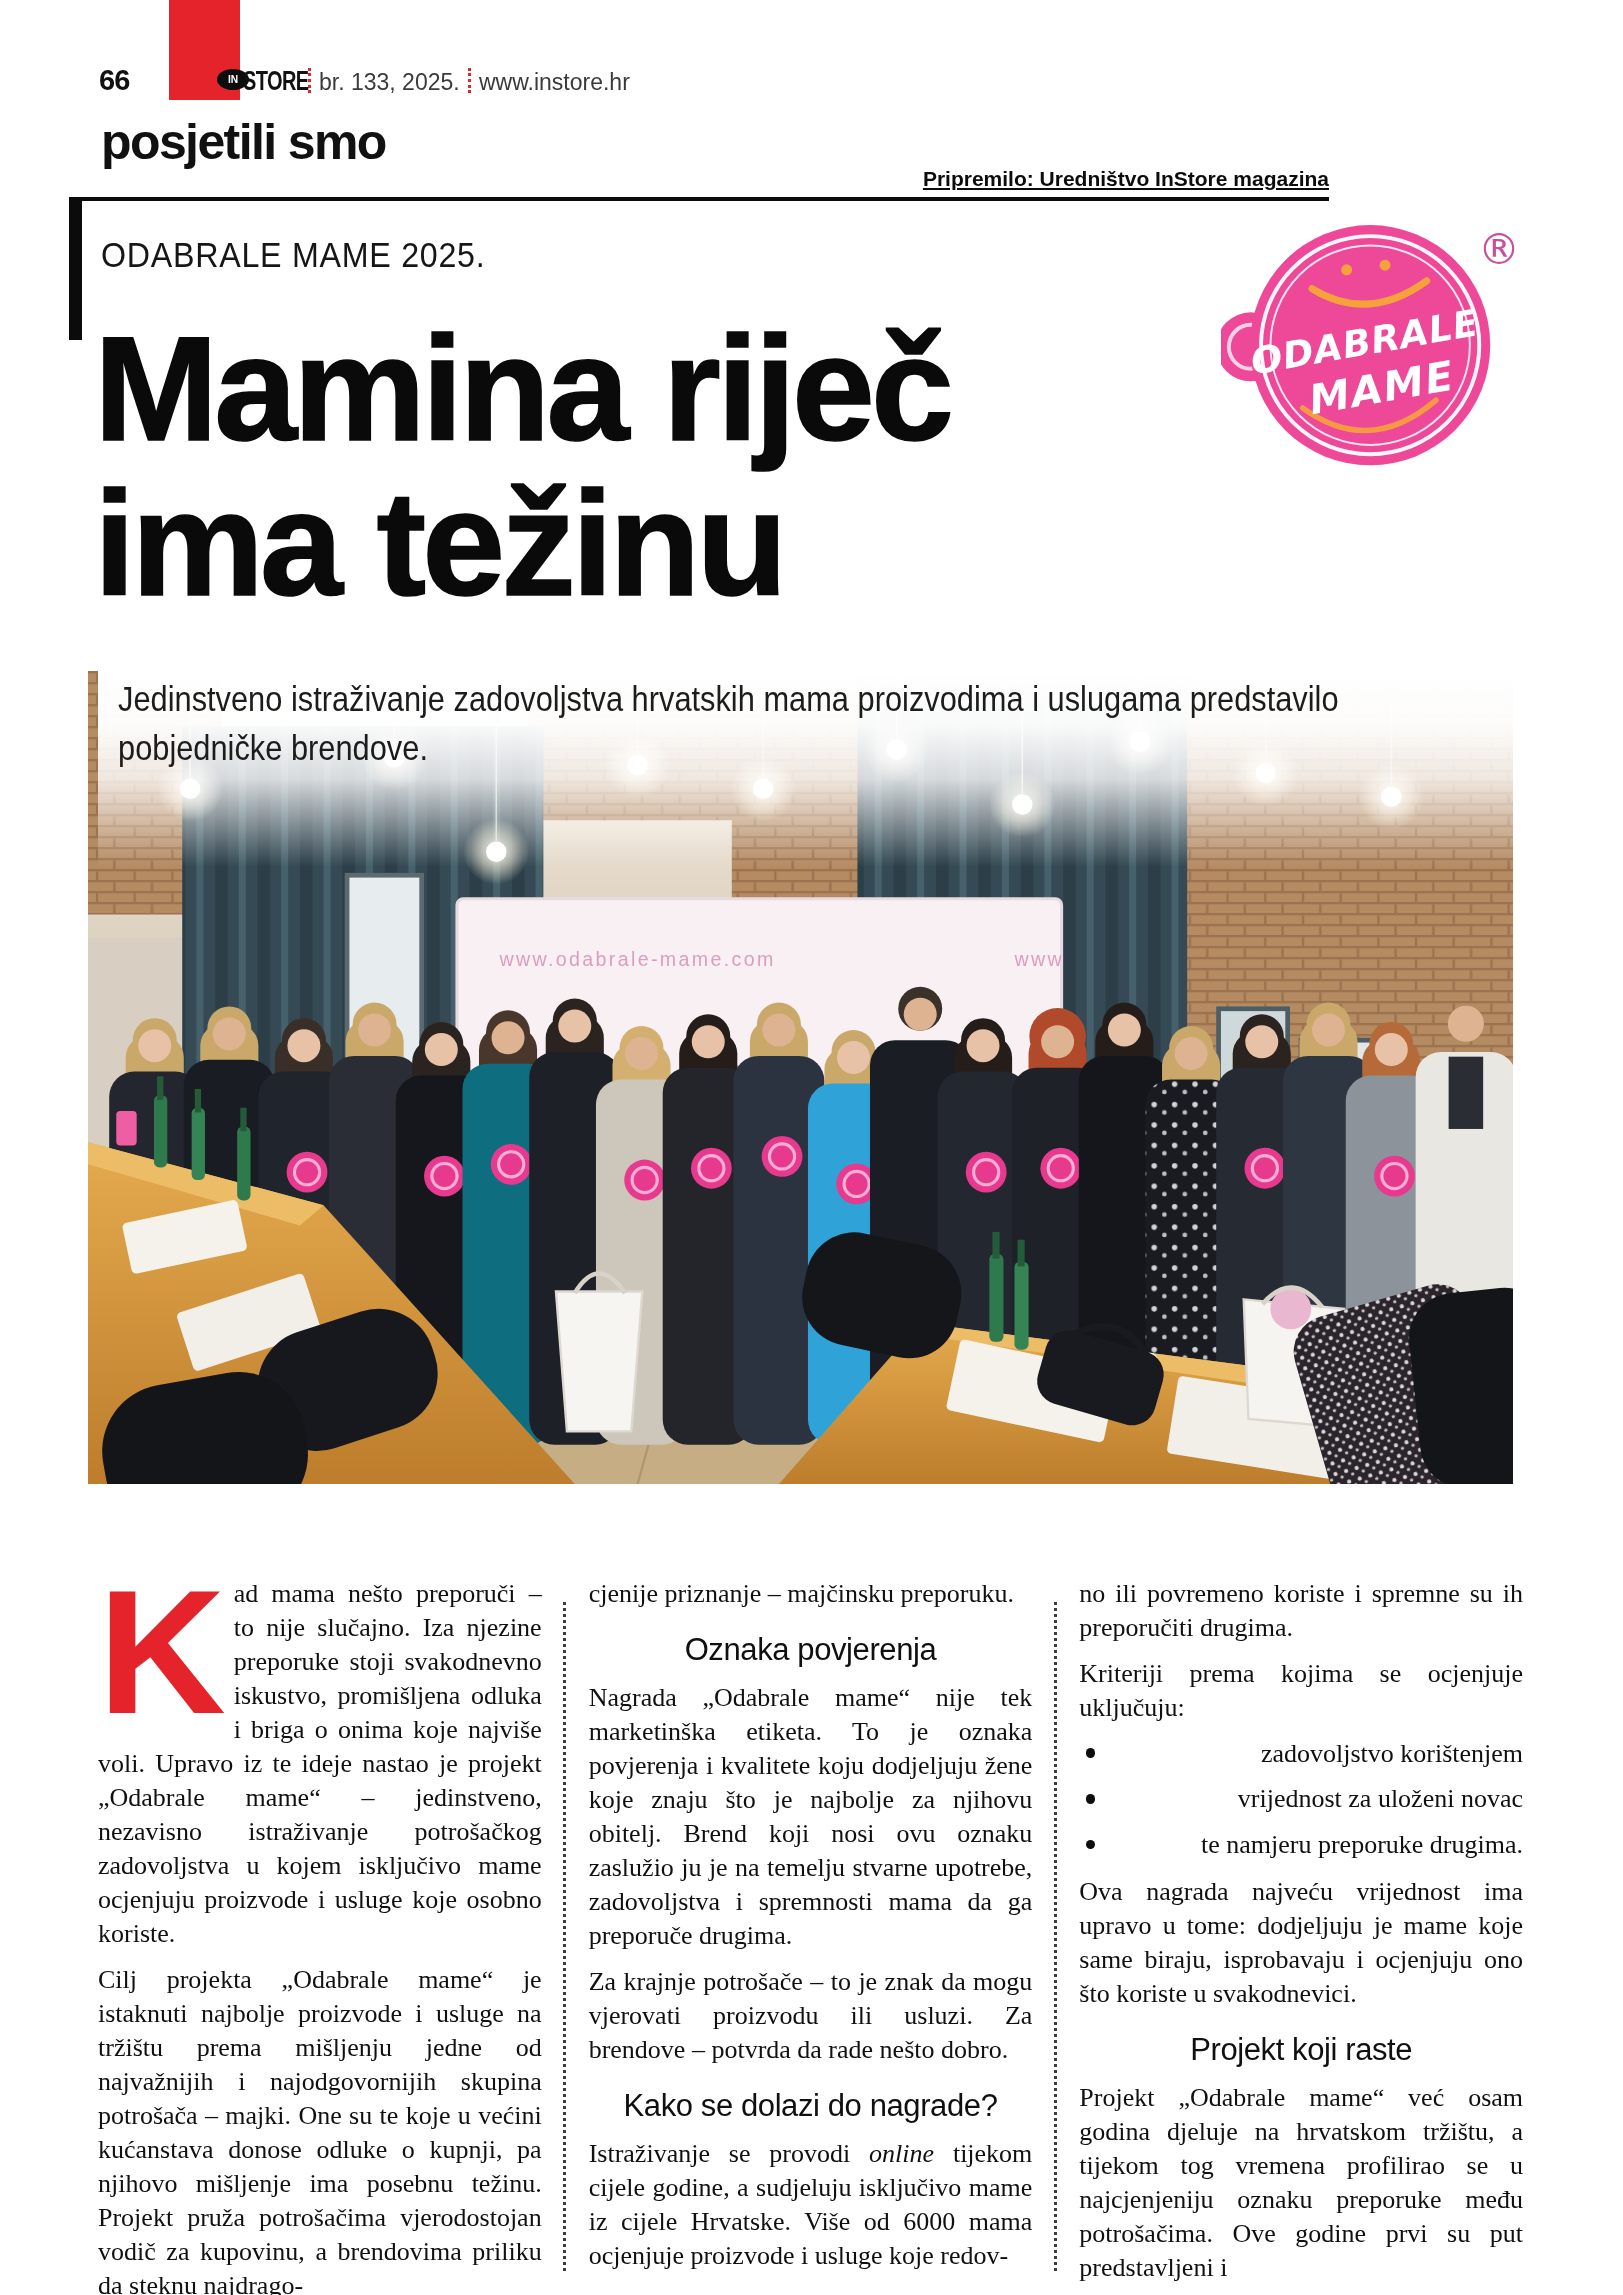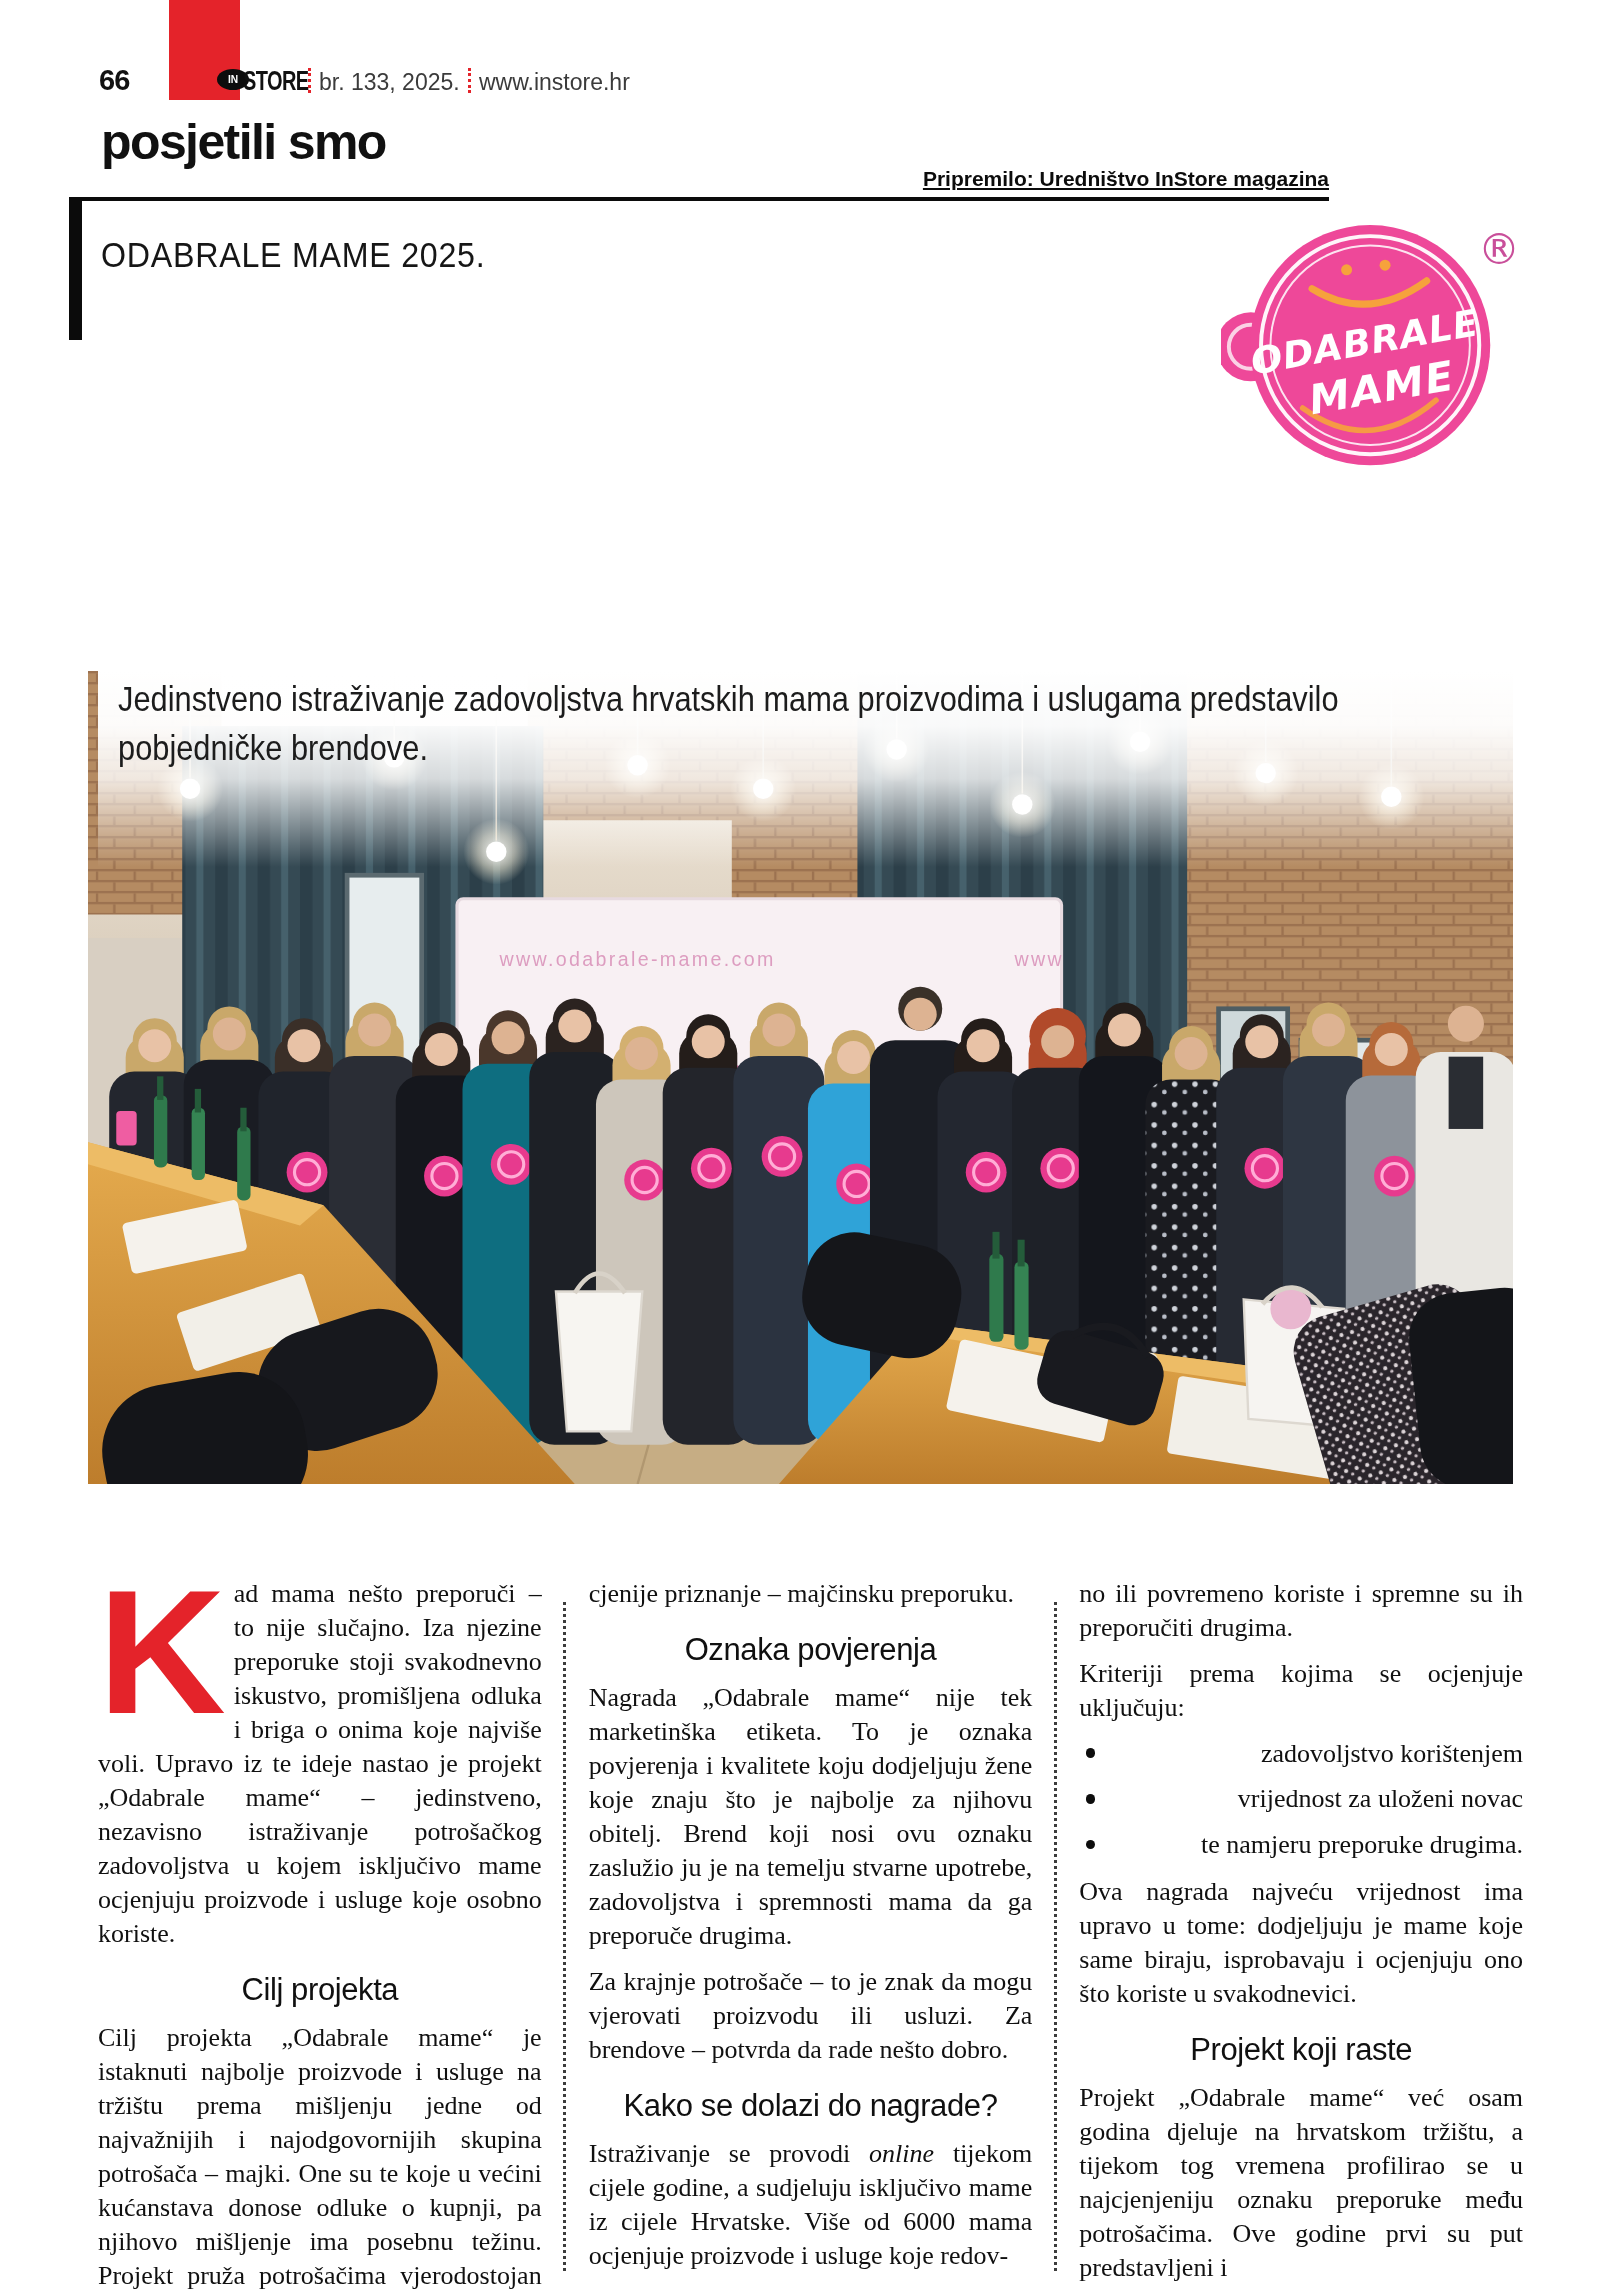--- a/index.html
+++ b/index.html
@@ -75,20 +75,24 @@
   <div class="hdr-meta" id="hdr-issue">br. 133, 2025.</div>
   <div class="hdr-sep" id="hdr-sep2"></div>
   <div class="hdr-meta" id="hdr-site">www.instore.hr</div>
 
   <div class="section-title">posjetili smo</div>
   <div class="credit">Pripremilo: Uredništvo InStore magazina</div>
   <div class="rule"></div>
   <div class="kick-bar"></div>
   <div class="kicker">ODABRALE MAME 2025.</div>
 
+  <div class="headline">
+    <div>Mamina riječ</div>
+    <div>ima težinu</div>
+  </div>
 
   <svg class="badge-svg" viewBox="0 0 400 340">
     <g transform="translate(10,2)">
       <circle cx="28" cy="162" r="44" fill="#ee4899"></circle>
       <circle cx="28" cy="162" r="28" fill="none" stroke="#ffffff" stroke-width="5" opacity=".75"></circle>
       <circle cx="180" cy="160" r="153" fill="#ee4899"></circle>
       <circle cx="180" cy="160" r="139" fill="none" stroke="#ffffff" stroke-width="5" opacity=".95"></circle>
       <circle cx="180" cy="160" r="127" fill="none" stroke="#ffffff" stroke-width="2.5" opacity=".85"></circle>
       <circle cx="150" cy="64" r="7" fill="#f6a23c"></circle>
       <circle cx="199" cy="58" r="7" fill="#f6a23c"></circle>
@@ -426,21 +430,20 @@
   <div class="photo-fade"></div>
 
   <div class="lede">
     <div>Jedinstveno istraživanje zadovoljstva hrvatskih mama proizvodima i uslugama predstavilo</div>
     <div>pobjedničke brendove.</div>
   </div>
 
   <div id="article">
       <div class="col">
         <p class="bp"><span class="dropcap">K</span><span>ad mama nešto preporuči – to nije slučajno. Iza njezine preporuke stoji svakodnevno iskustvo, promišljena odluka i briga o onima koje najviše voli. Upravo iz te ideje nastao je projekt „Odabrale mame“ – jedinstveno, nezavisno istraživanje potrošačkog zadovoljstva u kojem isključivo mame ocjenjuju proizvode i usluge koje osobno koriste.</span></p>
-        <h3 class="bh">Cilj projekta</h3>
         <p class="bp"><span>Cilj projekta „Odabrale mame“ je istaknuti najbolje proizvode i usluge na tržištu prema mišljenju jedne od najvažnijih i najodgovornijih skupina potrošača – majki. One su te koje u većini kućanstava donose odluke o kupnji, pa njihovo mišljenje ima posebnu težinu. Projekt pruža potrošačima vjerodostojan vodič za kupovinu, a brendovima priliku da steknu najdrago-</span></p>
       </div>
       <div class="col">
         <p class="bp"><span>cjenije priznanje – majčinsku preporuku.</span></p>
         <h3 class="bh">Oznaka povjerenja</h3>
         <p class="bp"><span>Nagrada „Odabrale mame“ nije tek marketinška etiketa. To je oznaka povjerenja i kvalitete koju dodjeljuju žene koje znaju što je najbolje za njihovu obitelj. Brend koji nosi ovu oznaku zaslužio ju je na temelju stvarne upotrebe, zadovoljstva i spremnosti mama da ga preporuče drugima.</span></p>
         <p class="bp"><span>Za krajnje potrošače – to je znak da mogu vjerovati proizvodu ili usluzi. Za brendove – potvrda da rade nešto dobro.</span></p>
         <h3 class="bh">Kako se dolazi do nagrade?</h3>
         <p class="bp"><span>Istraživanje se provodi </span><em>online</em><span> tijekom cijele godine, a sudjeluju isključivo mame iz cijele Hrvatske. Više od 6000 mama ocjenjuje proizvode i usluge koje redov-</span></p>
       </div>

